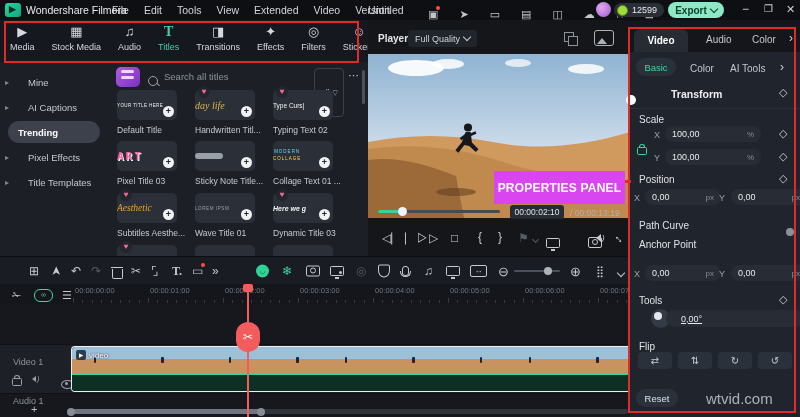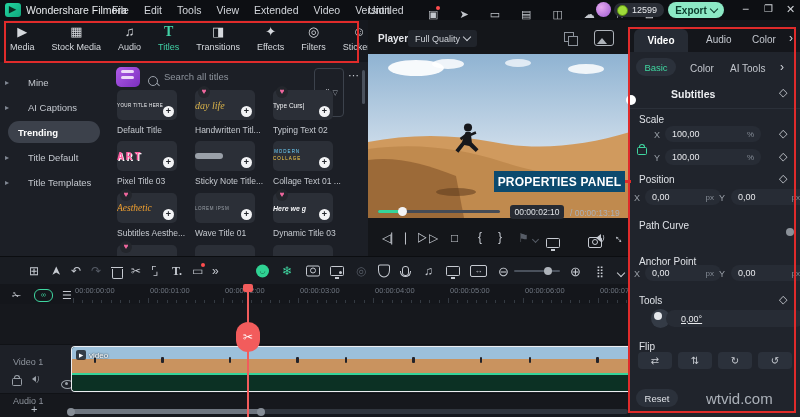--- a/index.html
+++ b/index.html
@@ -171,21 +171,21 @@
         <div class="side-item" style="top: 33px;">
           <span class="caret">▸</span>
           <span class="t">AI Captions</span>
         </div>
         <div class="side-item active" style="top: 58px;">
           <span class="pill"></span>
           <span class="t">Trending</span>
         </div>
         <div class="side-item" style="top: 83px;">
           <span class="caret">▸</span>
-          <span class="t">Title Default</span>
+          <span class="t">Pixel Effects</span>
         </div>
         <div class="side-item" style="top: 108px;">
           <span class="caret">▸</span>
           <span class="t">Title Templates</span>
         </div>
       </div>
 
     
     <div class="ab" style="left:116px;top:5px;width:24px;height:20px;border-radius:5px;background:linear-gradient(135deg,#b05ce8,#7b2fbf);">
       <span style="position:absolute;left:5px;top:3px;width:13px;height:3px;background:#ecd9f8;border-radius:2px;"></span>
@@ -336,21 +336,21 @@
     <span class="ab ic dim" style="left:150px;top:212px;">⚑<span class="chev" style="width:4px;height:4px;"></span></span>
     <span class="ab monitor" style="left:178px;top:214px;color:#c6cad1;"></span>
     <span class="ab cam" style="left:202px;top:214px;color:#c6cad1;"></span>
     <span class="ab spk" style="left:224px;top:213px;color:#c6cad1;">
         <i class="tri"></i>
         <i class="wav">)</i>
       </span>
     <span class="ab ic" style="left:246px;top:212px;display:inline-block;transform:rotate(45deg);">↔</span>
   </div>
 
-  <div class="ab" style="left:494px;top:171px;width:131px;height:21px;background:#0c4a6e;display:flex;align-items:center;justify-content:center;z-index:60;">
+  <div class="ab" style="left:494px;top:171px;width:131px;height:33px;background:#d946ef;display:flex;align-items:center;justify-content:center;z-index:60;">
     <span style="font-size:12px;font-weight:800;color:#fff;letter-spacing:.2px;">PROPERTIES PANEL</span>
   </div>
   <div class="ab" style="left:625px;top:180px;width:6px;height:2.5px;background:#e02b2b;z-index:60;"></div>
 
   <div class="ab" style="left:630px;top:20px;width:170px;height:397px;background:#20242c;">
     <div class="ab" style="left:0;top:0;width:170px;height:32px;background:#14161b;"></div>
     <div class="ab" style="left:4px;top:9px;width:54px;height:23px;background:#262b34;border-radius:6px 6px 0 0;display:flex;align-items:center;justify-content:center;">
       <span style="font-size:10px;color:#fff;font-weight:bold;">Video</span>
     </div>
     <span class="ab ptab" style="left:76px;top:14px;">Audio</span>
@@ -358,21 +358,21 @@
     <span class="ab" style="left:159px;top:11px;font-size:12px;color:#cfd3d9;">›</span>
 
     <div class="ab" style="left:6px;top:38px;width:40px;height:18px;border-radius:12px;background:#2b313b;display:flex;align-items:center;justify-content:center;">
       <span style="font-size:9.5px;color:#3fd6a0;">Basic</span>
     </div>
     <span class="ab ptab" style="left:60px;top:43px;">Color</span>
     <span class="ab ptab" style="left:100px;top:43px;">AI Tools</span>
     <span class="ab" style="left:150px;top:40px;font-size:12px;color:#cfd3d9;">›</span>
 
     <span class="ab tog on" style="left:7px;top:68px;"></span>
-    <span class="ab" style="left:41px;top:68px;font-size:10.5px;font-weight:bold;color:#eceef1;">Subtitles</span>
+    <span class="ab" style="left:41px;top:68px;font-size:10.5px;font-weight:bold;color:#eceef1;">Transform</span>
     <span class="ab kf" style="left:149px;top:66px;">◇</span>
     <div class="ab" style="left:0;top:88px;width:170px;height:1px;background:#2b3039;"></div>
 
     <span class="ab" style="left:9px;top:94px;font-size:10px;color:#dfe2e7;">Scale</span>
     <span class="ab lockic" style="left:7px;top:116px;color:#3fd6a0;"></span>
     <span class="ab" style="left:24px;top:110px;font-size:9px;color:#9aa0a8;">X</span>
     <div class="ab field" style="left:35px;top:106px;width:82px;">
       <span class="v">100,00</span>
         <span class="u">%</span>
     </div>
@@ -393,21 +393,21 @@
     </div>
     <span class="ab" style="left:89px;top:173px;font-size:9px;color:#9aa0a8;">Y</span>
     <div class="ab field" style="left:101px;top:169px;width:62px;">
       <span class="v">0,00</span>
         <span class="u">px</span>
     </div>
 
     <span class="ab" style="left:9px;top:200px;font-size:10px;color:#dfe2e7;">Path Curve</span>
     <span class="ab tog off" style="left:140px;top:201px;"></span>
 
-    <span class="ab" style="left:9px;top:236px;font-size:10px;color:#dfe2e7;">Anchor Point</span>
+    <span class="ab" style="left:9px;top:219px;font-size:10px;color:#dfe2e7;">Anchor Point</span>
     <span class="ab" style="left:4px;top:249px;font-size:9px;color:#9aa0a8;">X</span>
     <div class="ab field" style="left:15px;top:245px;width:62px;">
       <span class="v">0,00</span>
         <span class="u">px</span>
     </div>
     <span class="ab" style="left:89px;top:249px;font-size:9px;color:#9aa0a8;">Y</span>
     <div class="ab field" style="left:101px;top:245px;width:62px;">
       <span class="v">0,00</span>
         <span class="u">px</span>
     </div>

